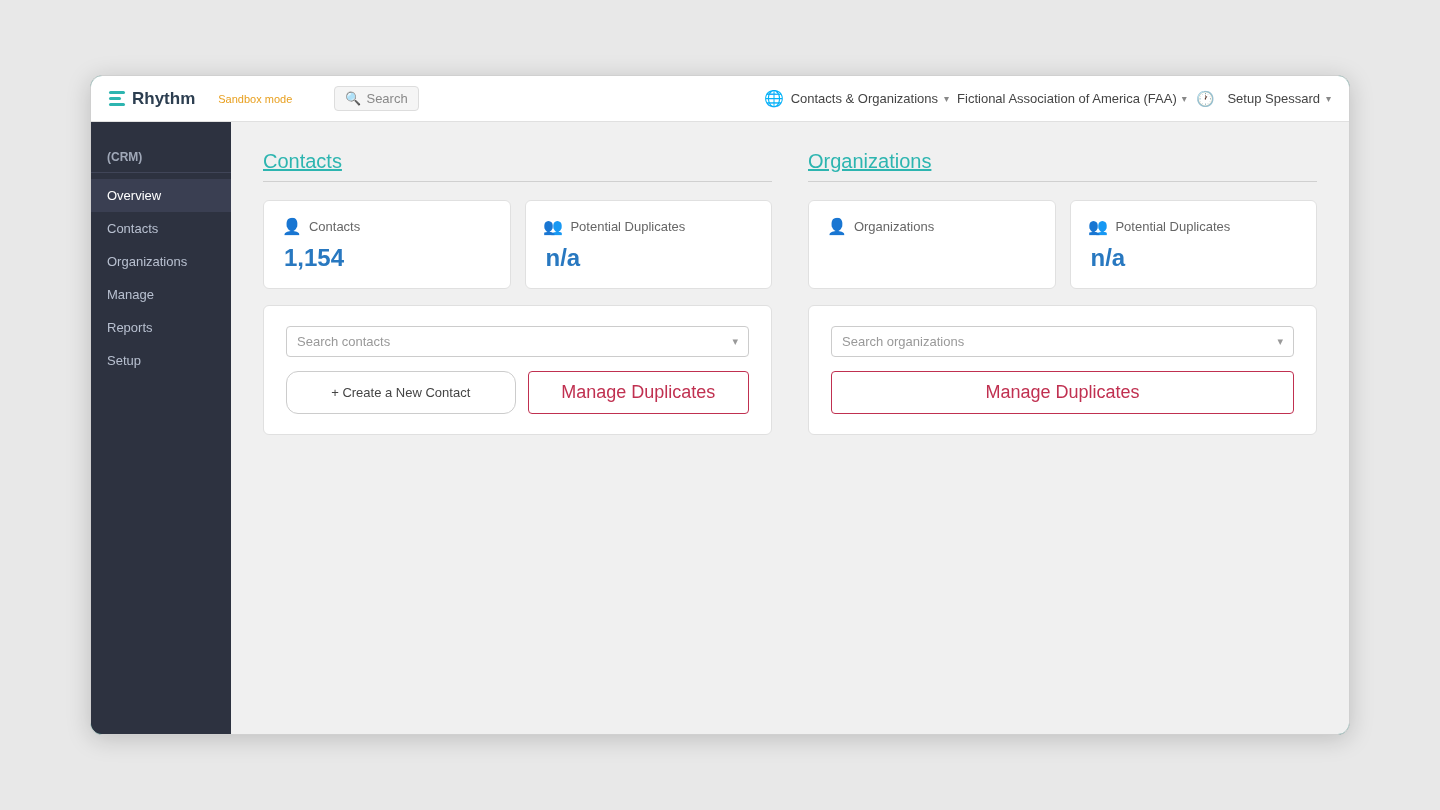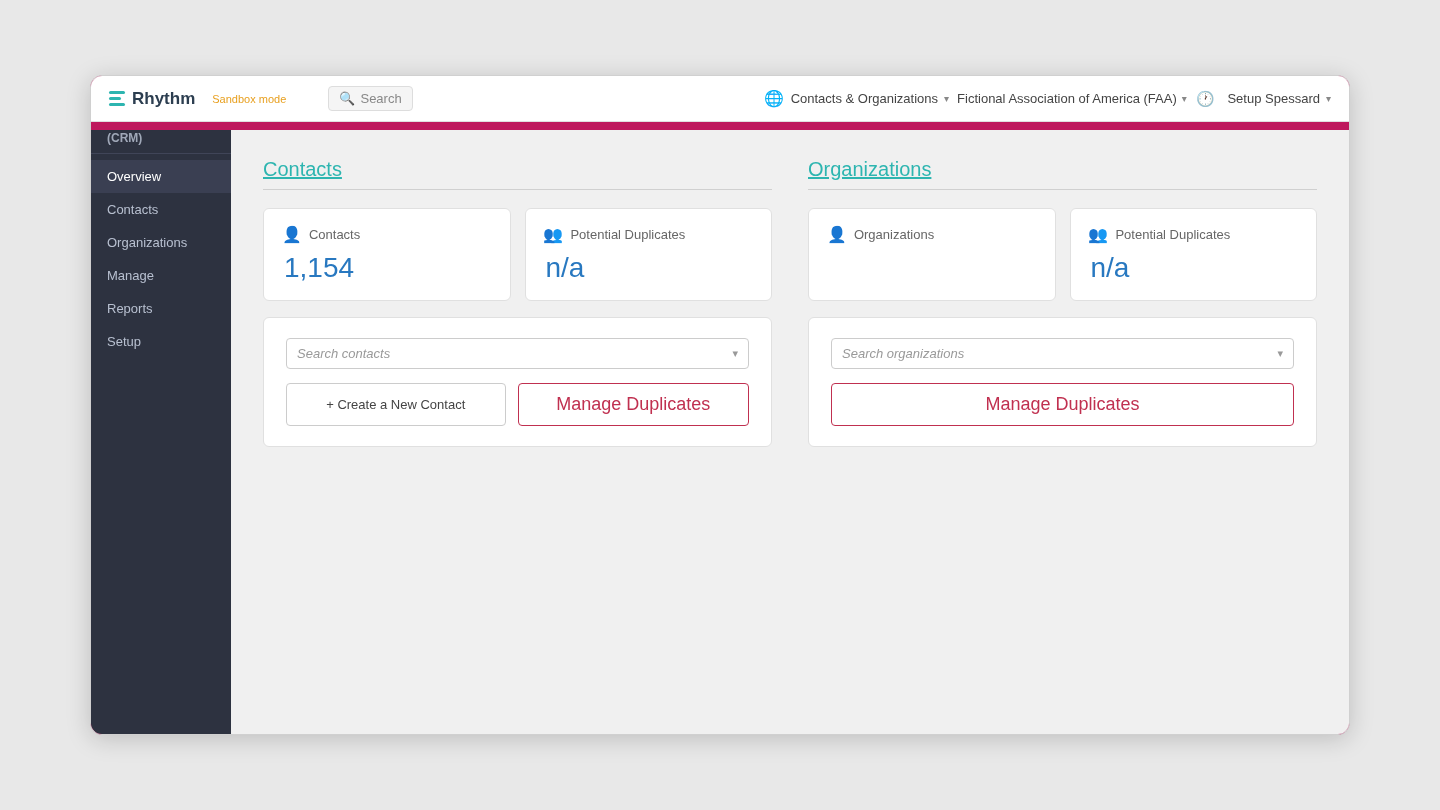--- a/index.html
+++ b/index.html
@@ -10,28 +10,27 @@
       justify-content: center;
       align-items: center;
       min-height: 100vh;
       width: 1440px;
       height: 810px;
       overflow: hidden;
     }
     .browser-window {
       width: 1260px;
       height: 660px;
-      background: #be185d;
+      background: #0f766e;
       border-radius: 12px;
       box-shadow: 0 4px 24px rgba(0,0,0,0.18);
       overflow: hidden;
       display: flex;
       flex-direction: column;
       border: 1.5px solid #d0d0d0;
-      gap: 8px;
     }
     
     .topbar {
       height: 46px;
       background: #fff;
       border-bottom: 1px solid #e0e0e0;
       display: flex;
       align-items: center;
       padding: 0 18px;
       flex-shrink: 0;
@@ -58,21 +57,21 @@
     .logo-icon span:nth-child(3) { width: 16px; background: #2db5b0; }
     .logo-text {
       font-size: 17px;
       font-weight: 700;
       color: #2c3e50;
     }
     .sandbox-badge {
       font-size: 11px;
       color: #e8a020;
       font-weight: 500;
-      margin-left: 10px;
+      margin-left: 16px;
     }
     .topbar-search {
       display: flex;
       align-items: center;
       gap: 5px;
       background: #f5f5f5;
       border: 1px solid #ddd;
       border-radius: 4px;
       padding: 4px 10px;
       cursor: pointer;
@@ -126,21 +125,21 @@
       display: flex;
       flex: 1;
       overflow: hidden;
     }
     
     .sidebar {
       width: 140px;
       background: #2d3240;
       display: flex;
       flex-direction: column;
-      padding-top: 1px;
+      padding-top: 28px;
       flex-shrink: 0;
     }
     .sidebar-section-label {
       font-size: 12px;
       color: #a0a8b8;
       padding: 0 16px 8px 16px;
       border-bottom: 1px solid #404558;
       margin-bottom: 6px;
       font-weight: 600;
     }
@@ -210,22 +209,22 @@
       color: #4a90b8;
     }
     .stat-card-icon.dup {
       color: #b03050;
     }
     .stat-card-label {
       font-size: 13px;
       color: #666;
     }
     .stat-card-value {
-      font-size: 28px;
-      font-weight: 400;
+      font-size: 24px;
+      font-weight: 700;
       color: #2878c0;
       padding-left: 2px;
     }
     .stat-card-value.na {
       color: #2878c0;
     }
     
     .action-panel {
       background: #fff;
       border: 1px solid #e0e0e0;
@@ -241,36 +240,35 @@
       border: 1px solid #ccc;
       border-radius: 4px;
       padding: 7px 10px;
       background: #fff;
       cursor: pointer;
       justify-content: space-between;
     }
     .search-dropdown-text {
       font-size: 13px;
       color: #999;
-      font-style: italic;
     }
     .search-dropdown-arrow {
       font-size: 11px;
       color: #999;
     }
     .action-buttons {
       display: flex;
       gap: 12px;
     }
     .btn-create {
       flex: 1;
       background: #fff;
       border: 1.5px solid #ccc;
-      border-radius: 4px;
-      padding: 10px 8px;
+      border-radius: 12px;
+      padding: 10px 18px;
       font-size: 13px;
       color: #444;
       cursor: pointer;
       text-align: center;
     }
     .btn-manage {
       flex: 1;
       background: #fff;
       border: 1.5px solid #c03050;
       border-radius: 4px;

